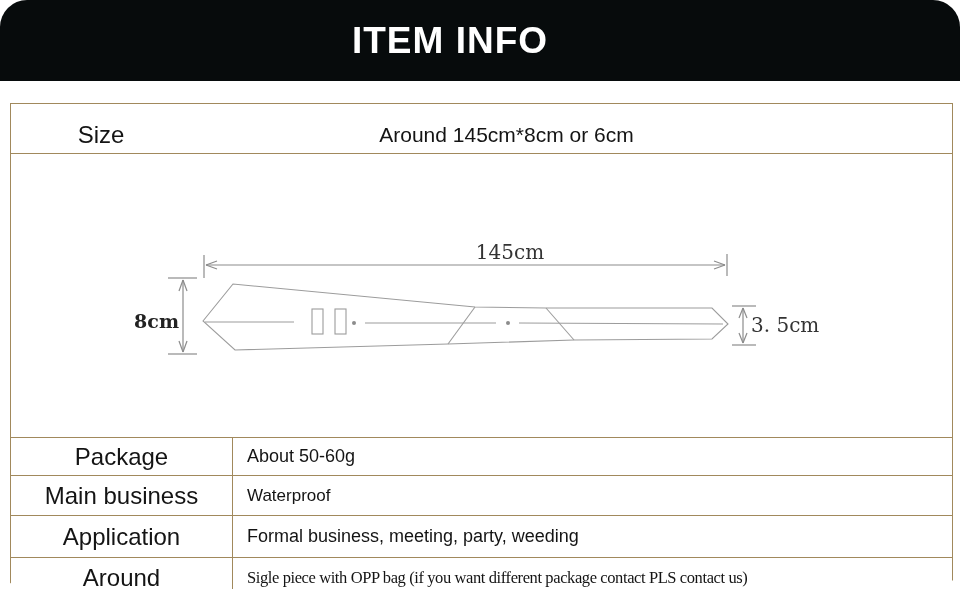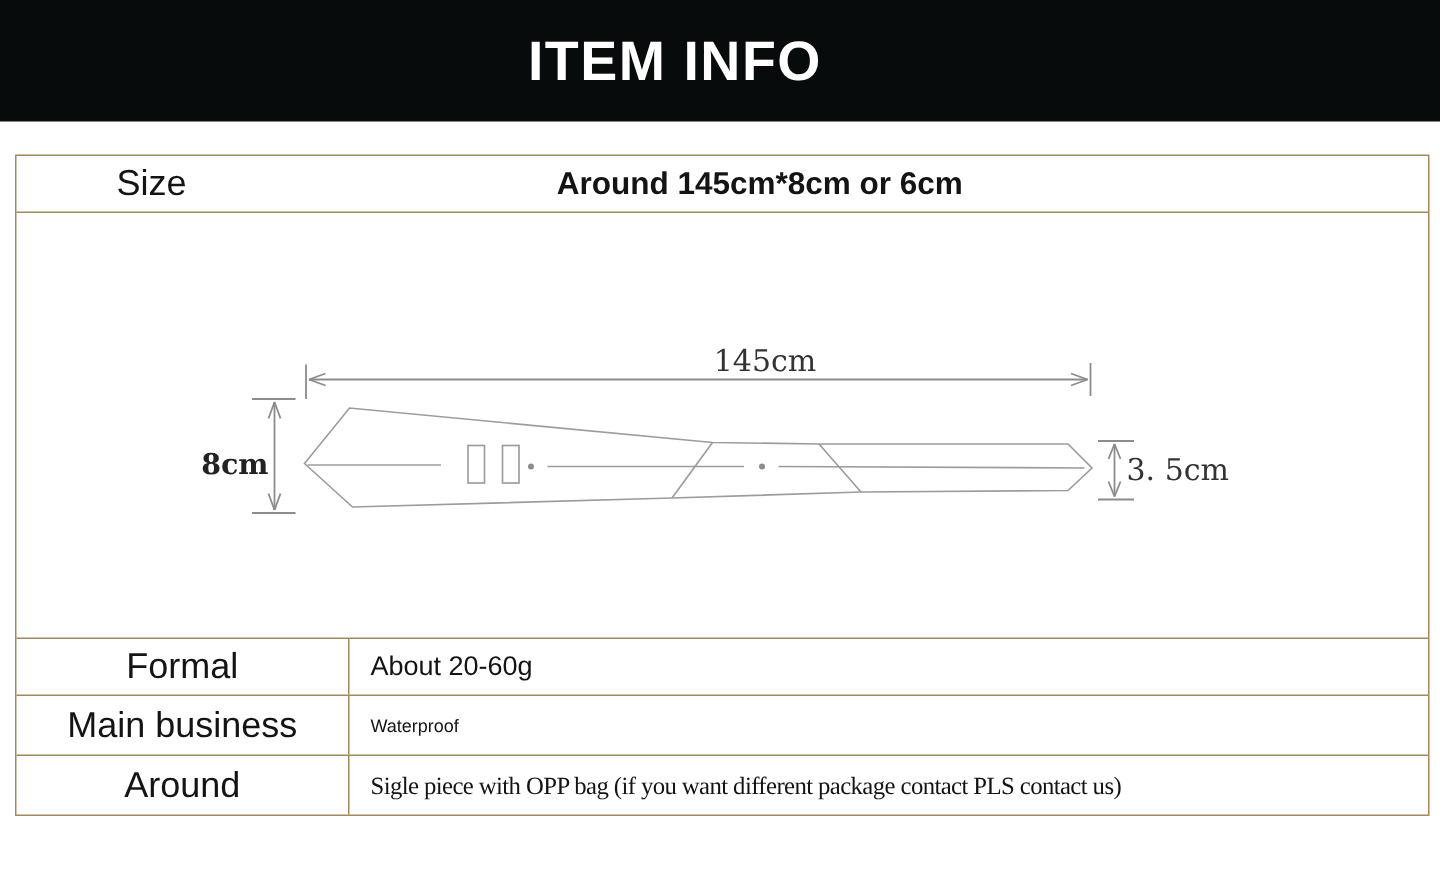--- a/index.html
+++ b/index.html
@@ -2,20 +2,21 @@
 <html><head>
 <meta charset="utf-8">
 <style>
   html,body{margin:0;padding:0;background:#ffffff;}
   .page{
     position:relative;
     width:960px;height:589px;
     background:#ffffff;
     font-family:"Liberation Sans", sans-serif;
     overflow:hidden;
+    border-radius:27px;
   }
   
   .header-bar{
     position:absolute;left:0;top:0;width:960px;height:81px;
     background:#070b0c;
     display:flex;align-items:center;justify-content:center;
   }
   .header-title{
     color:#ffffff;font-size:37px;font-weight:bold;letter-spacing:1px;
     transform:translateX(-30px);
@@ -29,31 +30,31 @@
   .row:last-child{border-bottom:none;}
   .label-cell{
     width:221px;min-width:221px;border-right:1px solid #a1895c;
     display:flex;align-items:center;justify-content:center;
     font-size:24px;color:#141414;
   }
   .value-cell{
     flex:1;display:flex;align-items:center;
     padding-left:14px;font-size:18px;color:#141414;
   }
-  .row-size{height:37px;}
+  .row-size{height:37px;margin-top:12px;}
   .row-size .label-cell{width:180px;min-width:180px;border-right:none;}
-  .row-size .value-cell{justify-content:center;padding-left:0;padding-right:130px;font-size:21px;font-weight:bold;}
+  .row-size .value-cell{justify-content:center;padding-left:0;padding-right:130px;font-size:21px;}
   .row-diagram{height:283px;position:relative;display:block;}
   .row-diagram svg{position:absolute;left:0;top:0;width:100%;height:100%;display:block;}
   .row-weight{height:37px;}
   .row-main{height:39px;}
   .row-app{height:41px;}
   .row-pkg{height:39px;}
   .row-pkg .value-cell{font-size:16.5px;letter-spacing:-0.4px;font-family:Liberation Serif, serif;}
-  .row-main .value-cell{font-size:12px;}
+  .row-main .value-cell{font-size:17px;}
   
   .dim-text{font-family:"DejaVu Serif", serif;font-size:20px;fill:#333333;}
   .dim-text-bold{font-family:"DejaVu Serif", serif;font-size:19px;font-weight:bold;fill:#222222;}
 </style>
 </head>
 <body>
 
 <div class="page">
 
   <div class="header-bar">
@@ -117,29 +118,33 @@
           <rect x="335" y="297" width="11" height="25"></rect>
         </g>
         <g fill="#8c8c8c" stroke="none">
           <circle cx="354" cy="311" r="2"></circle>
           <circle cx="508" cy="311" r="2"></circle>
         </g>
       </svg>
     </div>
 
     <div class="row row-weight">
-      <div class="label-cell">Formal</div>
-      <div class="value-cell">About 20-60g</div>
+      <div class="label-cell">Package</div>
+      <div class="value-cell">About 50-60g</div>
     </div>
 
     <div class="row row-main">
       <div class="label-cell">Main business</div>
       <div class="value-cell">Waterproof</div>
     </div>
 
+    <div class="row row-app">
+      <div class="label-cell">Application</div>
+      <div class="value-cell">Formal business, meeting, party, weeding</div>
+    </div>
 
     <div class="row row-pkg">
       <div class="label-cell">Around</div>
       <div class="value-cell">Sigle piece with OPP bag (if you want different package contact PLS contact us)</div>
     </div>
 
   </div>
 </div>
 
 </body></html>

